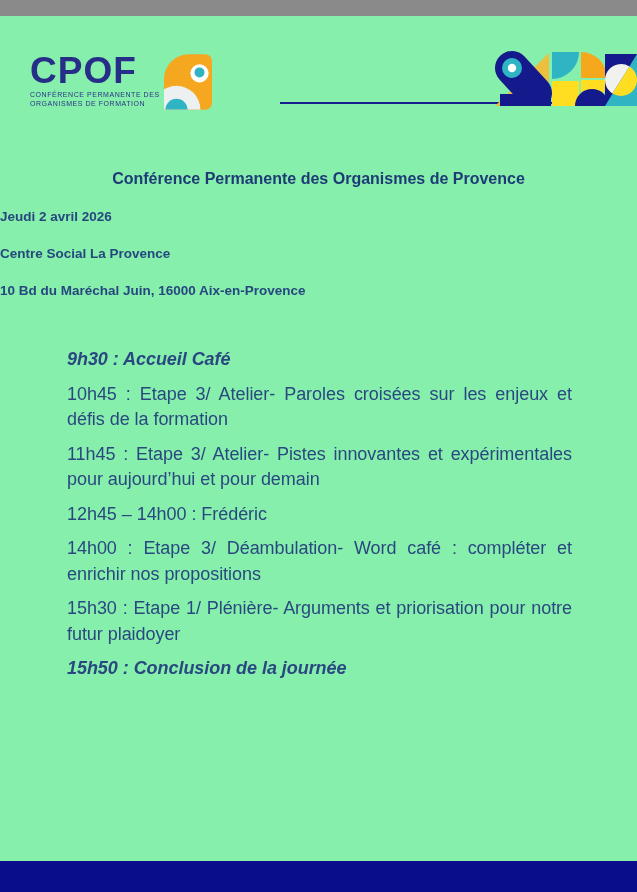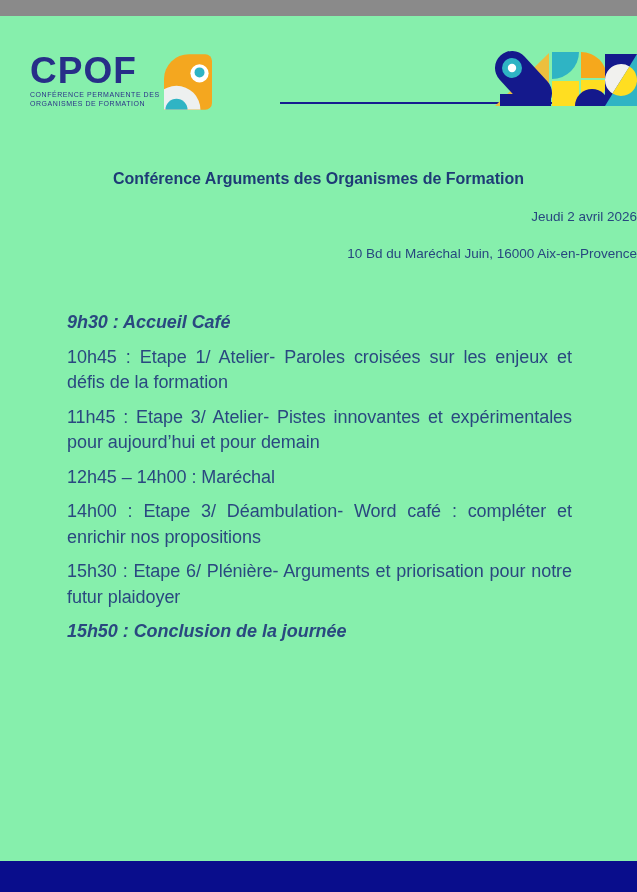--- a/index.html
+++ b/index.html
@@ -24,21 +24,21 @@
     position:absolute;left:280px;top:86px;width:357px;height:2px;
     background:#171d8f;
   }
   .deco-cluster{position:absolute;right:0;top:32px;width:142px;height:58px;}
   
   .content{position:absolute;top:0;left:0;right:0;}
   .doc-title{
     margin:148px 0 0;text-align:center;font-weight:700;font-size:16px;
     line-height:29px;color:#1e3b76;
   }
-  .event-info{margin-top:16px;text-align:right;}
+  .event-info{margin-top:16px;text-align:left;font-weight:bold;}
   .event-info p{margin:0 0 21px;font-size:13.5px;line-height:16px;color:#27477f;}
   .schedule{margin:48px 65px 0 67px;}
   .schedule p{
     margin:0 0 9px;font-size:18px;line-height:25.5px;color:#2a4880;
     text-align:justify;letter-spacing:-0.05px;
   }
   .schedule p.bi{font-weight:700;font-style:italic;text-align:left;}
   
   .footer-band{
     position:absolute;left:0;right:0;bottom:0;height:47px;background:#090d8c;
@@ -90,35 +90,36 @@
     <polygon points="110,58 142,58 142,6" fill="#2fb4c4"></polygon>
     <g transform="rotate(-58 126 32)">
       <path d="M110,32 A16,16 0 0 1 142,32 Z" fill="#f1f1ee"></path>
       <path d="M110,32 A16,16 0 0 0 142,32 Z" fill="#ffde21"></path>
     </g>
   </svg>
 
   <div class="content">
 
     <h1 class="doc-title">
-      <span>Conférence Arguments des Organismes de Formation</span><br>
+      <span>Conférence Permanente des Organismes de Provence</span><br>
     </h1>
 
     <div class="event-info">
       <p>Jeudi 2 avril 2026</p>
+      <p>Centre Social La Provence</p>
       <p>10 Bd du Maréchal Juin, 16000 Aix-en-Provence</p>
     </div>
 
     <div class="schedule">
       <p class="bi">9h30 : Accueil Café</p>
-      <p>10h45 : Etape 1/ Atelier- Paroles croisées sur les enjeux et défis de la formation</p>
+      <p>10h45 : Etape 3/ Atelier- Paroles croisées sur les enjeux et défis de la formation</p>
       <p>11h45 : Etape 3/ Atelier- Pistes innovantes et expérimentales pour aujourd’hui et pour demain</p>
-      <p>12h45 – 14h00 : Maréchal</p>
+      <p>12h45 – 14h00 : Frédéric</p>
       <p>14h00 : Etape 3/ Déambulation- Word café : compléter et enrichir nos propositions</p>
-      <p>15h30 : Etape 6/ Plénière- Arguments et priorisation pour notre futur plaidoyer</p>
+      <p>15h30 : Etape 1/ Plénière- Arguments et priorisation pour notre futur plaidoyer</p>
       <p class="bi">15h50 : Conclusion de la journée</p>
     </div>
 
   </div>
 
   <div class="footer-band"></div>
 
 </div>
 
 </body></html>

